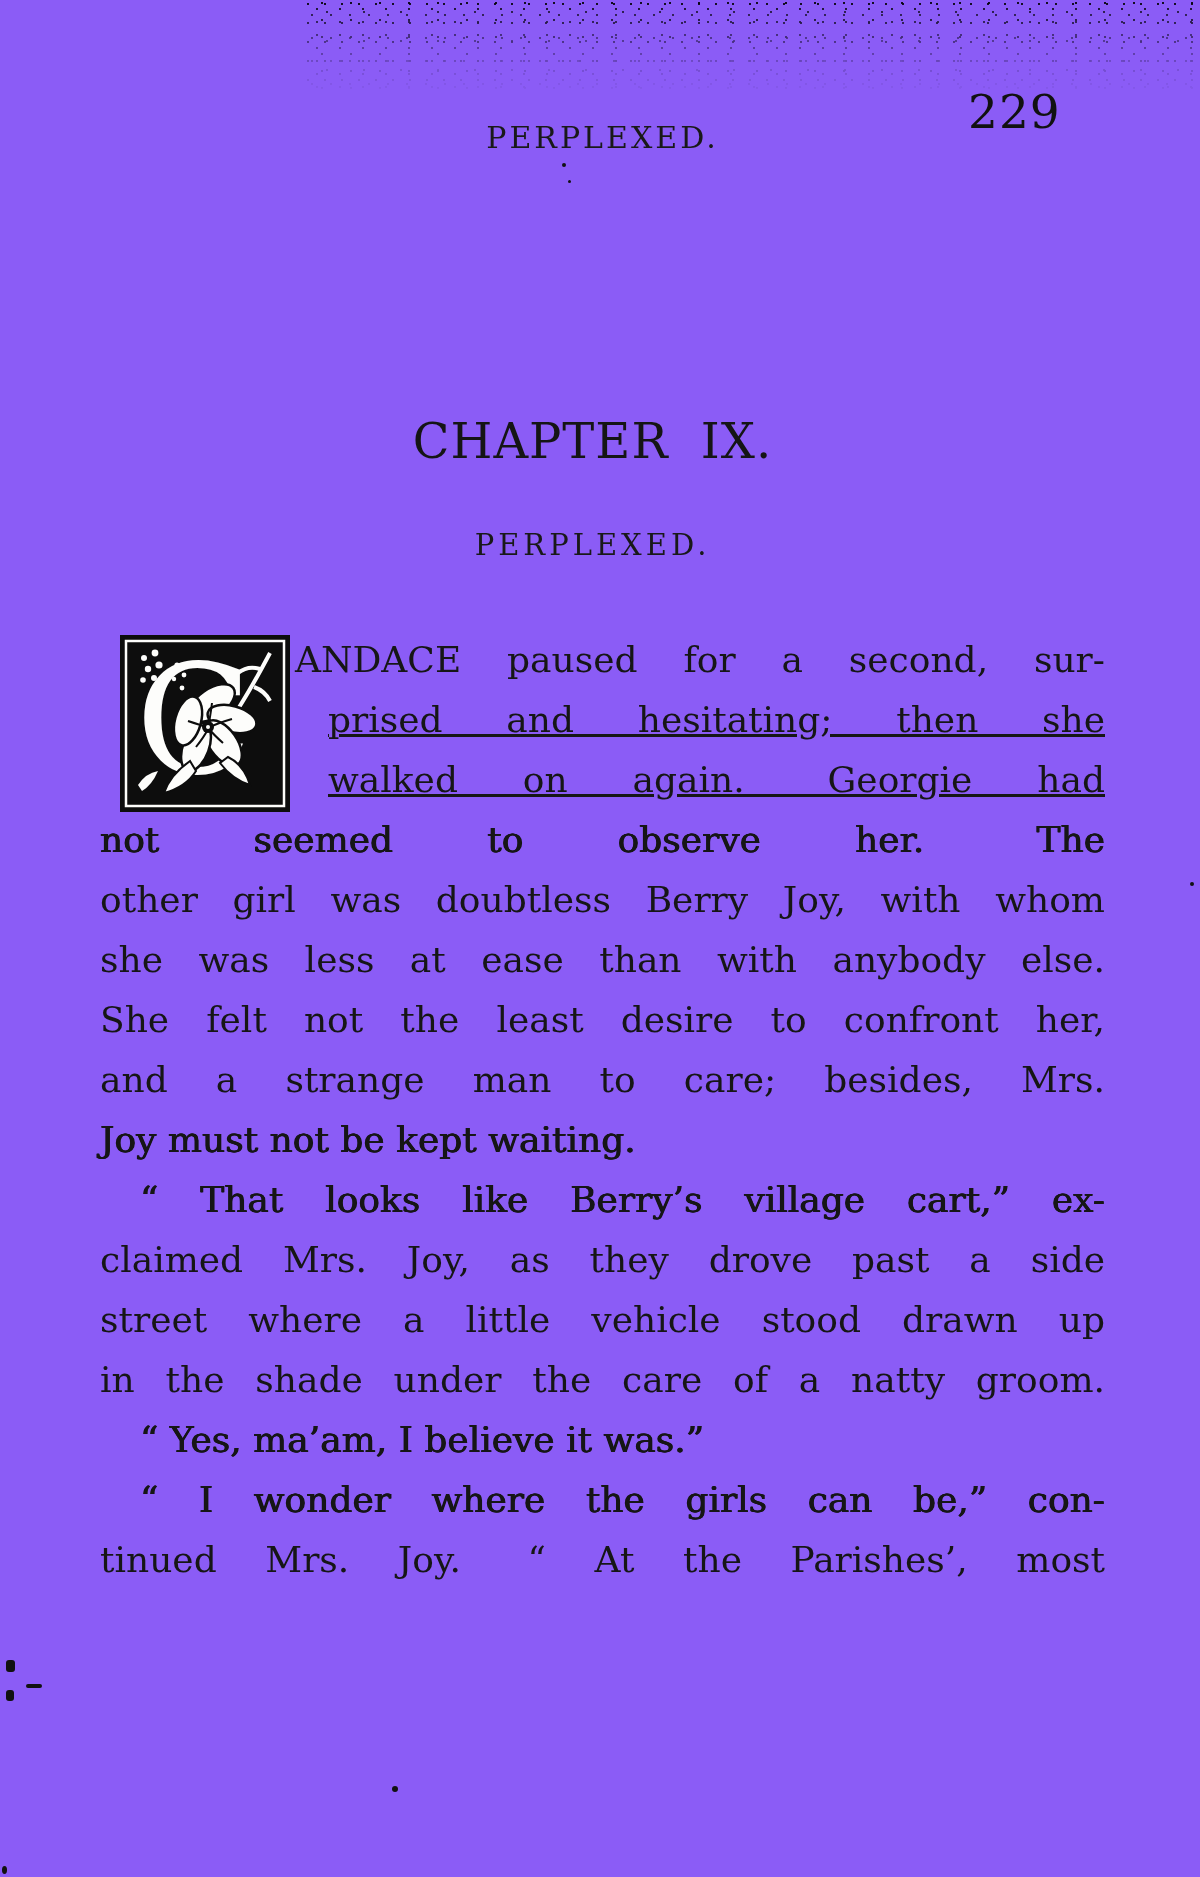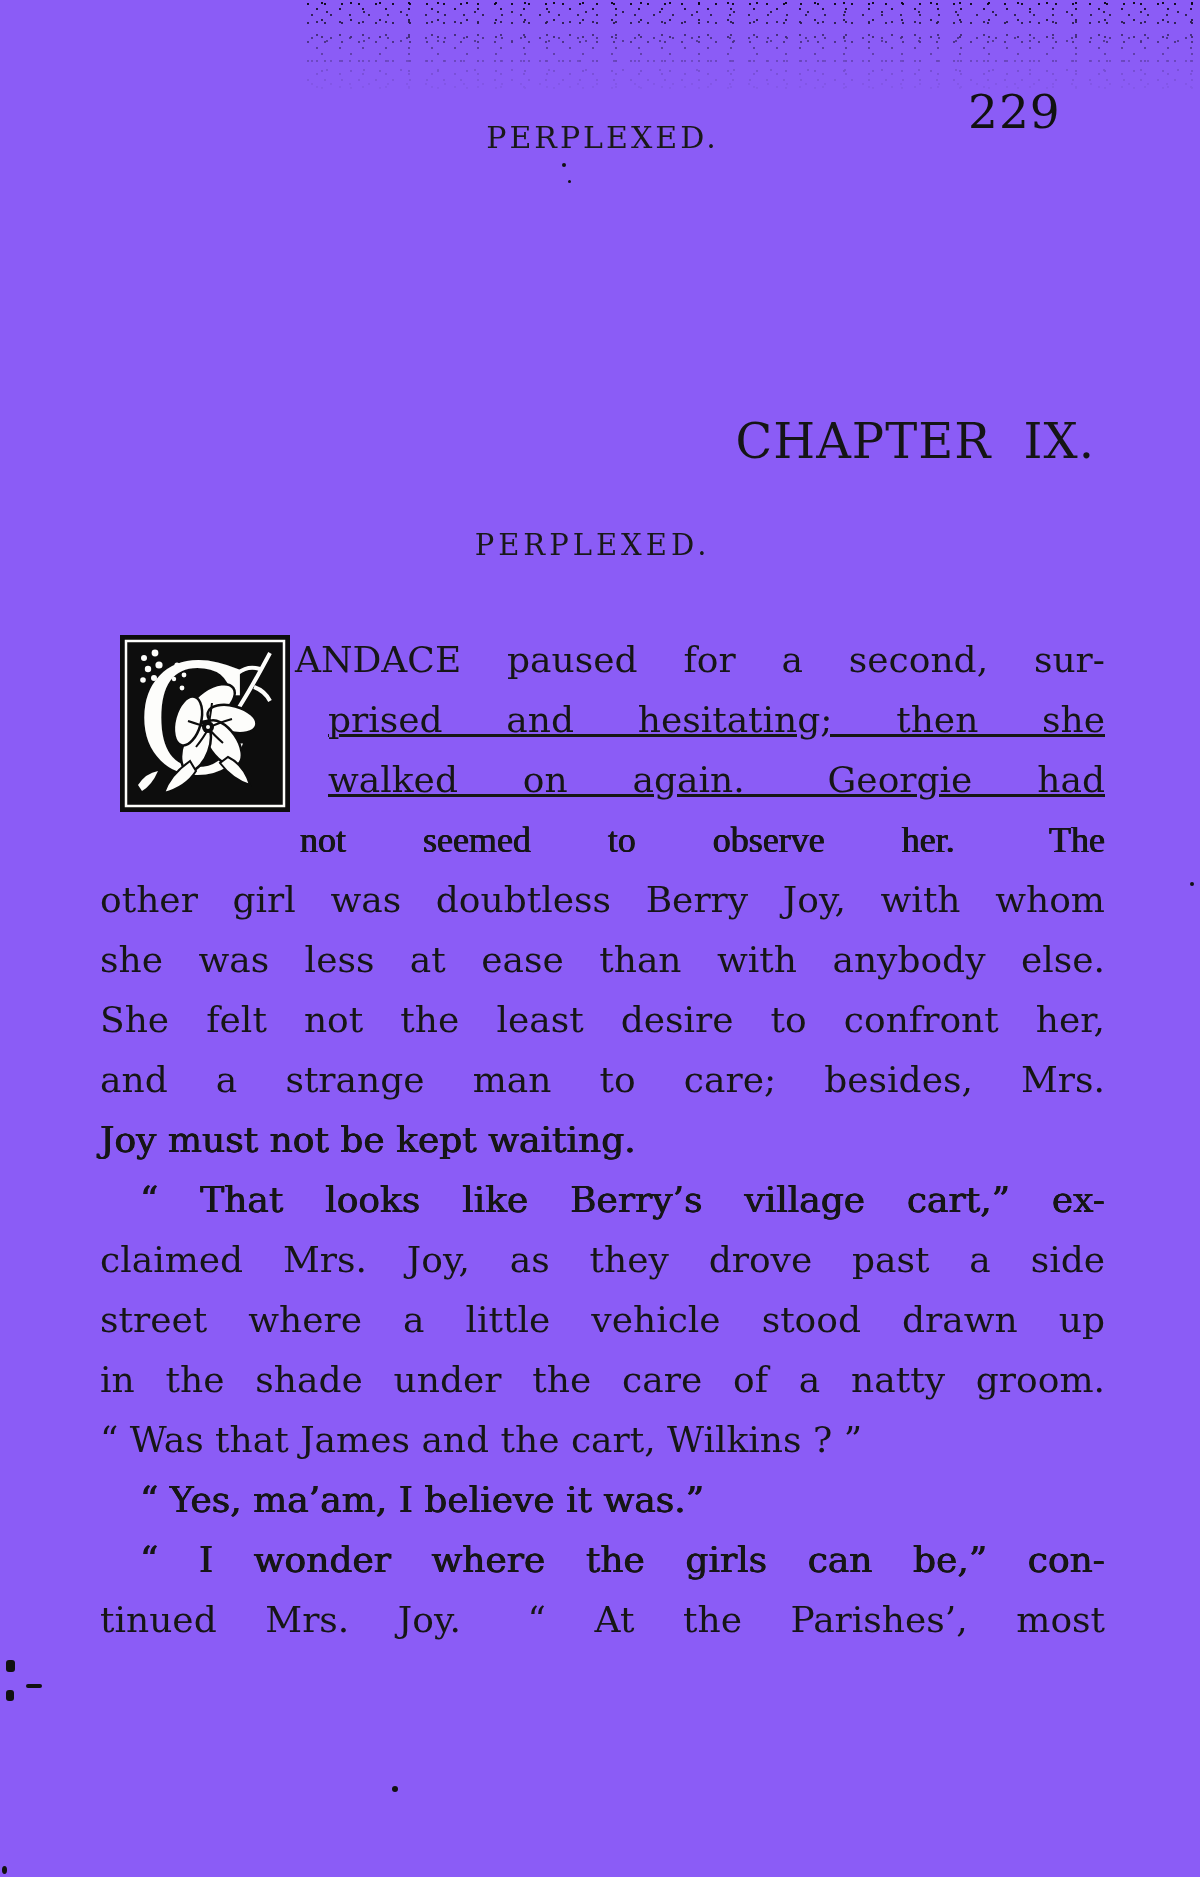--- a/index.html
+++ b/index.html
@@ -30,21 +30,21 @@
     text-align:center;font-size:30px;letter-spacing:3px;line-height:40px;
     color:#191919;
   }
   .page-number{
     position:absolute;left:968px;top:86px;
     font-size:47px;font-weight:normal;line-height:52px;letter-spacing:1px;
     color:#111;
   }
   .chapter-heading{
     position:absolute;left:90px;top:414px;width:1005px;
-    text-align:right;font-size:48px;line-height:54px;word-spacing:16px;letter-spacing:1px;
+    text-align:center;font-size:48px;line-height:54px;word-spacing:16px;letter-spacing:1px;
     color:#151515;
   }
   .chapter-subtitle{
     position:absolute;left:90px;top:526px;width:1005px;
     text-align:center;font-size:29px;letter-spacing:4px;line-height:38px;
     color:#191919;
   }
   .body-text{
     position:absolute;left:100px;top:630px;width:1005px;
   }
@@ -52,21 +52,21 @@
     position:absolute;left:20px;top:5px;width:170px;height:177px;
   }
   .line{
     font-size:36px;line-height:60px;
     text-align:justify;text-align-last:justify;
     color:#161616;
   }
   .short{text-align-last:left;}
   .ind-cap1{margin-left:195px;}
   .ind-cap2{margin-left:228px;text-decoration:underline;}
-  .ind-cap4{margin-left:200px;font-family:Liberation Serif, serif;}
+  .ind-cap4{}
   .ind-para{margin-left:40px;}
   .inked{text-shadow:.45px 0 0 currentColor,-.45px 0 0 currentColor;}
   .speck{position:absolute;background:#111;border-radius:50%;}
 </style>
 </head>
 <body>
 
 <div class="page">
 
   <div class="noise-band"></div>
@@ -139,21 +139,20 @@
     <div class="line ind-cap4 inked">not seemed to observe her.  The</div>
     <div class="line">other girl was doubtless Berry Joy, with whom</div>
     <div class="line">she was less at ease than with anybody else.</div>
     <div class="line">She felt not the least desire to confront her,</div>
     <div class="line">and a strange man to care; besides, Mrs.</div>
     <div class="line short inked">Joy must not be kept waiting.</div>
     <div class="line ind-para inked">“ That looks like Berry’s village cart,” ex-</div>
     <div class="line">claimed Mrs. Joy, as they drove past a side</div>
     <div class="line">street where a little vehicle stood drawn up</div>
     <div class="line">in the shade under the care of a natty groom.</div>
-    <div class="line short">“ Was that James and the cart, Wilkins ? ”</div>
     <div class="line ind-para short inked">“ Yes, ma’am, I believe it was.”</div>
     <div class="line ind-para inked">“ I wonder where the girls can be,” con-</div>
     <div class="line">tinued Mrs. Joy.  “ At the Parishes’, most</div>
   </div>
 
   <div class="speck" style="left:6px;top:1660px;width:9px;height:12px;border-radius:3px;"></div>
   <div class="speck" style="left:26px;top:1684px;width:16px;height:4px;border-radius:2px;"></div>
   <div class="speck" style="left:6px;top:1690px;width:8px;height:11px;border-radius:3px;"></div>
   <div class="speck" style="left:392px;top:1786px;width:6px;height:6px;"></div>
   <div class="speck" style="left:562px;top:163px;width:4px;height:4px;"></div>

